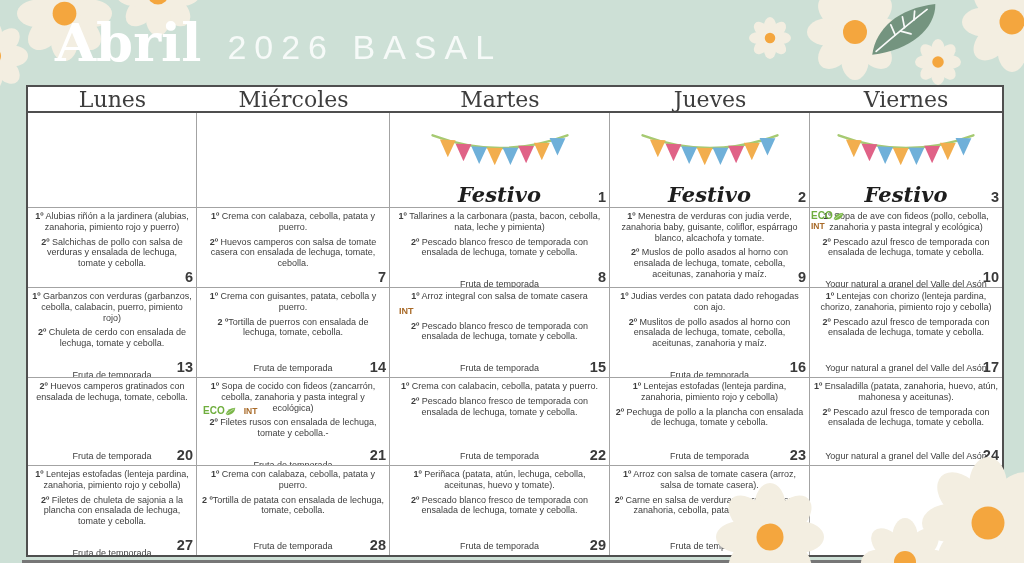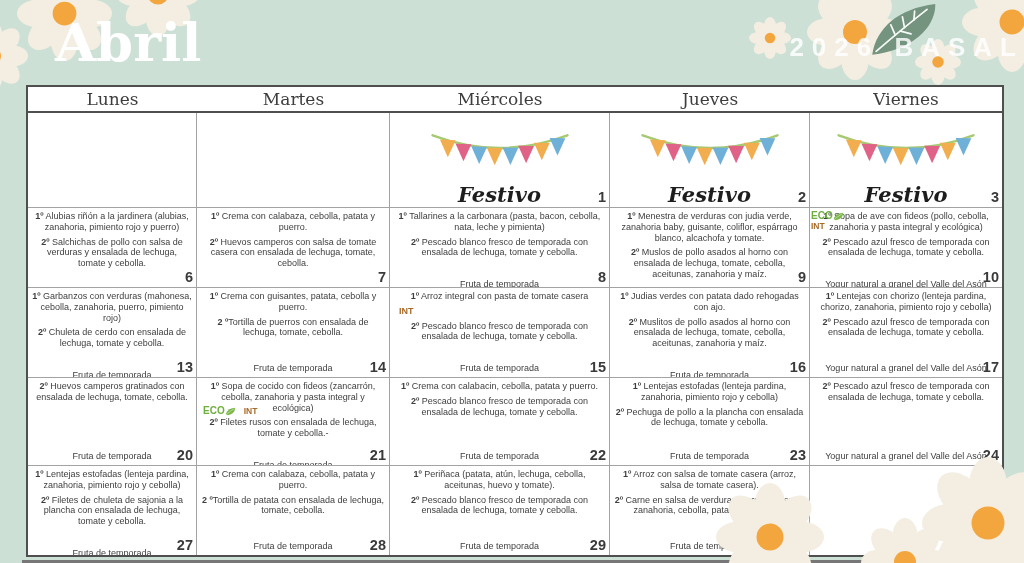--- a/index.html
+++ b/index.html
@@ -4,31 +4,31 @@
 <style>
   html,body{margin:0;padding:0;}
   .page{position:relative;width:1024px;height:563px;background:#cde0d6;overflow:hidden;
         font-family:"Liberation Sans",sans-serif;color:#3e3e3e;}
   
   .decor{position:absolute;overflow:visible;pointer-events:none;}
   .z-top{z-index:4;}
   .z-back{z-index:1;}
   
   .header{position:absolute;left:0;top:0;width:100%;height:85px;display:flex;
-          align-items:center;justify-content:space-between;gap:26px;padding-left:55px;box-sizing:border-box;z-index:2;}
+          align-items:center;justify-content:flex-start;gap:26px;padding-left:55px;box-sizing:border-box;z-index:2;}
   .title{font-family:"DejaVu Serif",serif;font-weight:bold;font-size:53px;color:#ffffff;line-height:1;}
-  .subtitle{font-size:26px;letter-spacing:8px;color:rgba(255,255,255,0.82);margin-top:10px;font-weight:bold;}
+  .subtitle{font-size:34px;letter-spacing:8px;color:rgba(255,255,255,0.82);margin-top:10px;font-weight:normal;}
   
   .calendar{position:absolute;left:26px;top:85px;width:978px;height:472px;background:#ffffff;
             border:2px solid #4f4f4f;box-sizing:border-box;z-index:2;}
   .grid{display:grid;width:100%;height:100%;
         grid-template-columns:169px 193px 220px 200px 1fr;
         grid-template-rows:26px 94px 80px 90px 88px 1fr;}
   .head-cell{display:flex;align-items:center;justify-content:center;border-bottom:2px solid #4f4f4f;
-             font-family:"DejaVu Serif",serif;font-size:17px;color:#3d3d3d;}
+             font-family:"DejaVu Serif",serif;font-size:22px;color:#3d3d3d;}
   .cell{position:relative;overflow:hidden;font-size:9px;line-height:1.2;text-align:center;}
   .cell.br{border-right:1px solid #a3a3a3;}
   .cell.bt{border-top:1px solid #a3a3a3;}
   .cell.menu{display:flex;flex-direction:column;justify-content:space-between;padding:3px 4px 2px;box-sizing:border-box;}
   .mi{margin:0 0 4px;}
   .mi b{font-weight:bold;}
   .dessert{margin:17px 0 1px;}
   .daynum{position:absolute;right:3px;bottom:1px;font-weight:bold;font-size:14.5px;color:#3a3a3a;z-index:2;}
   
   .cell.festivo-cell{display:flex;flex-direction:column;align-items:center;padding-top:10px;box-sizing:border-box;justify-content:flex-end;}
@@ -132,22 +132,22 @@
     </svg>
 
   <div class="header">
     <div class="title">Abril</div>
     <div class="subtitle">2026 BASAL</div>
   </div>
 
   <div class="calendar">
     <div class="grid">
         <div class="head-cell">Lunes</div>
+        <div class="head-cell">Miércoles</div>
         <div class="head-cell">Martes</div>
-        <div class="head-cell">Miércoles</div>
         <div class="head-cell">Jueves</div>
         <div class="head-cell">Viernes</div>
         <div class="cell br"></div>
         <div class="cell br"></div>
         <div class="cell br festivo-cell">
           <div class="bunting-wrap"><svg viewBox="0 0 140 38">
               <use href="#bunting"></use>
             </svg></div>
           <div class="festivo-label">Festivo</div>
           <div class="daynum">1</div>
@@ -204,37 +204,37 @@
             <div class="mi"><b>2º</b> <span>Pescado azul fresco de temporada con ensalada de lechuga, tomate y cebolla.</span></div>
           </div>
           <div class="dessert">Yogur natural a granel del Valle del Asón</div>
           <div class="badges-left"><span><span class="eco-tag">ECO</span><svg class="eco-leaf" viewBox="0 0 32 26">
                 <use href="#leaf-small"></use>
               </svg></span><div class="int-tag">INT</div></div>
           <div class="daynum">10</div>
         </div>
         <div class="cell br bt menu">
           <div class="items">
-            <div class="mi"><b>1º</b> <span>Garbanzos con verduras (mahonesa, cebolla, zanahoria, puerro, pimiento rojo)</span></div>
+            <div class="mi"><b>1º</b> <span>Garbanzos con verduras (garbanzos, cebolla, calabacin, puerro, pimiento rojo)</span></div>
             <div class="mi"><b>2º</b> <span>Chuleta de cerdo con ensalada de lechuga, tomate y cebolla.</span></div>
           </div>
           <div class="dessert">Fruta de temporada</div>
           <div class="daynum">13</div>
         </div>
         <div class="cell br bt menu">
           <div class="items">
             <div class="mi"><b>1º</b> <span>Crema con guisantes, patata, cebolla y puerro.</span></div>
             <div class="mi"><b>2 º</b><span>Tortilla de puerros con ensalada de lechuga, tomate, cebolla.</span></div>
           </div>
           <div class="dessert">Fruta de temporada</div>
           <div class="daynum">14</div>
         </div>
         <div class="cell br bt menu">
           <div class="items">
-            <div class="mi"><b>1º</b> <span>Arroz integral con pasta de tomate casera</span></div>
+            <div class="mi"><b>1º</b> <span>Arroz integral con salsa de tomate casera</span></div>
             <div class="int-line">INT</div>
             <div class="mi"><b>2º</b> <span>Pescado blanco fresco de temporada con ensalada de lechuga, tomate y cebolla.</span></div>
           </div>
           <div class="dessert">Fruta de temporada</div>
           <div class="daynum">15</div>
         </div>
         <div class="cell br bt menu">
           <div class="items">
             <div class="mi"><b>1º</b> <span>Judias verdes con patata dado rehogadas con ajo.</span></div>
             <div class="mi"><b>2º</b> <span>Muslitos de pollo asados al horno con ensalada de lechuga, tomate, cebolla, aceitunas, zanahoria y maíz.</span></div>
@@ -282,20 +282,21 @@
         <div class="cell br bt menu">
           <div class="items">
             <div class="mi"><b>1º</b> <span>Lentejas estofadas (lenteja pardina, zanahoria, pimiento rojo y cebolla)</span></div>
             <div class="mi"><b>2º</b> <span>Pechuga de pollo a la plancha con ensalada de lechuga, tomate y cebolla.</span></div>
           </div>
           <div class="dessert">Fruta de temporada</div>
           <div class="daynum">23</div>
         </div>
         <div class="cell bt menu">
           <div class="items">
+            <div class="mi"><b>1º</b> <span>Ensaladilla (patata, zanahoria, huevo, atún, mahonesa y aceitunas).</span></div>
             <div class="mi"><b>2º</b> <span>Pescado azul fresco de temporada con ensalada de lechuga, tomate y cebolla.</span></div>
           </div>
           <div class="dessert">Yogur natural a granel del Valle del Asón</div>
           <div class="daynum">24</div>
         </div>
         <div class="cell br bt menu">
           <div class="items">
             <div class="mi"><b>1º</b> <span>Lentejas estofadas (lenteja pardina, zanahoria, pimiento rojo y cebolla)</span></div>
             <div class="mi"><b>2º</b> <span>Filetes de chuleta de sajonia a la plancha con ensalada de lechuga, tomate y cebolla.</span></div>
           </div>

